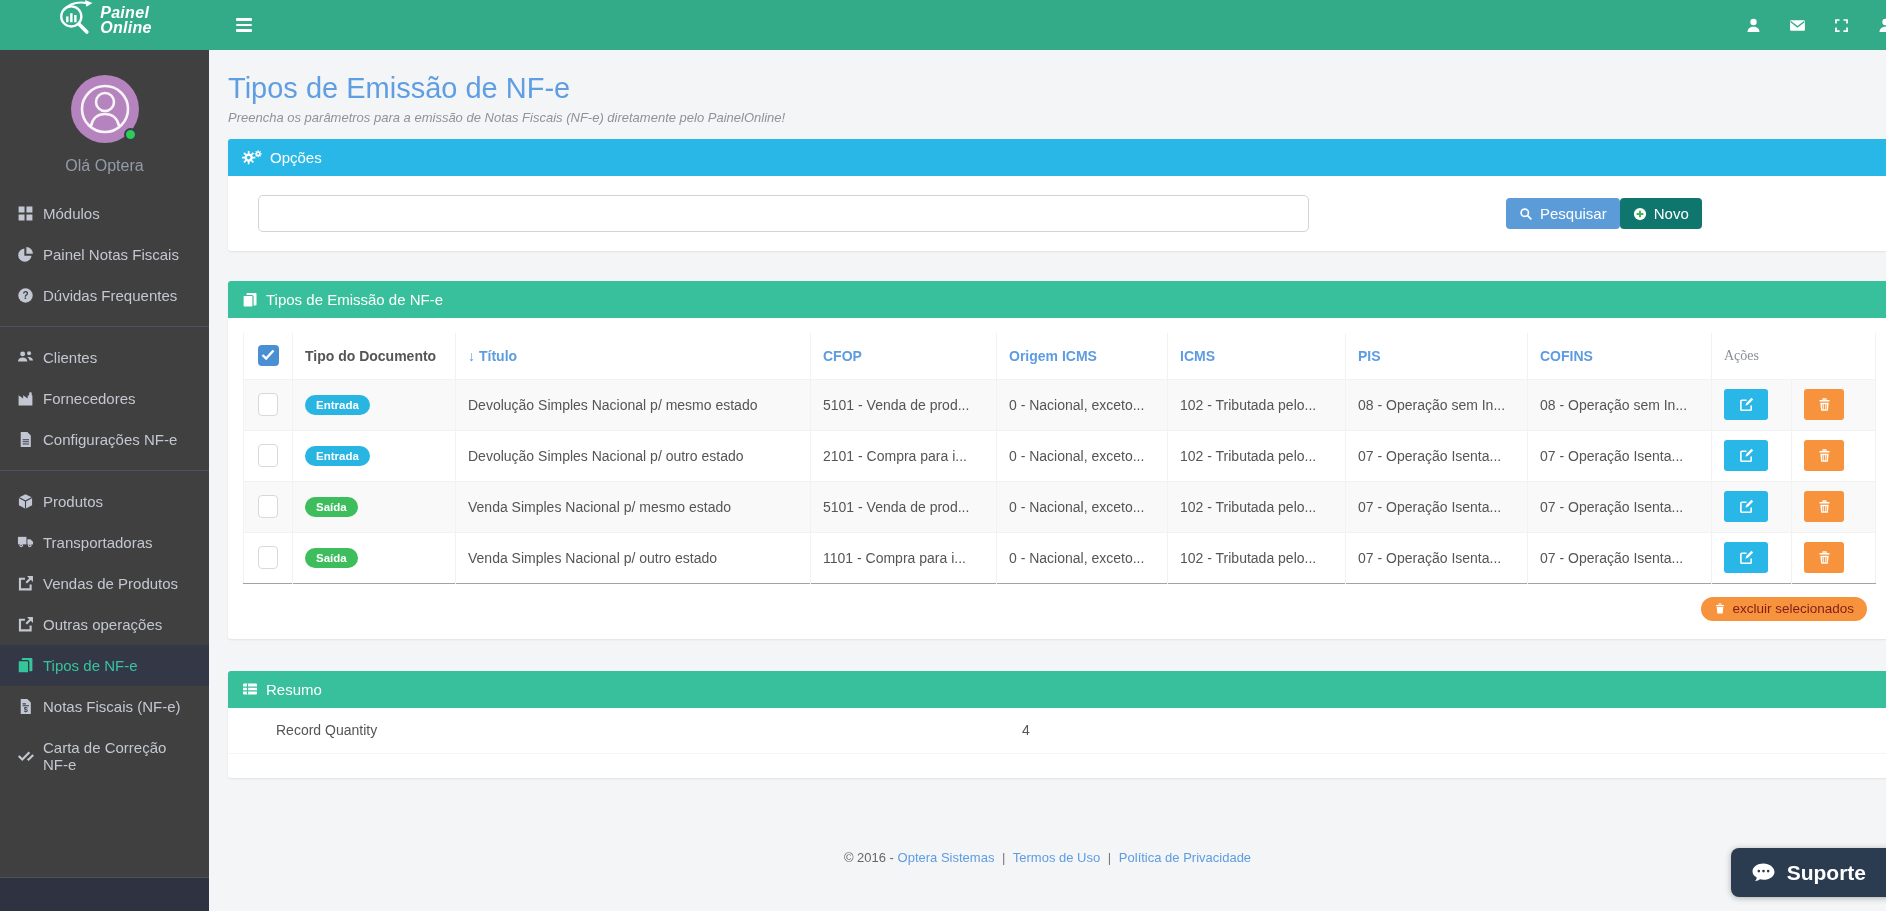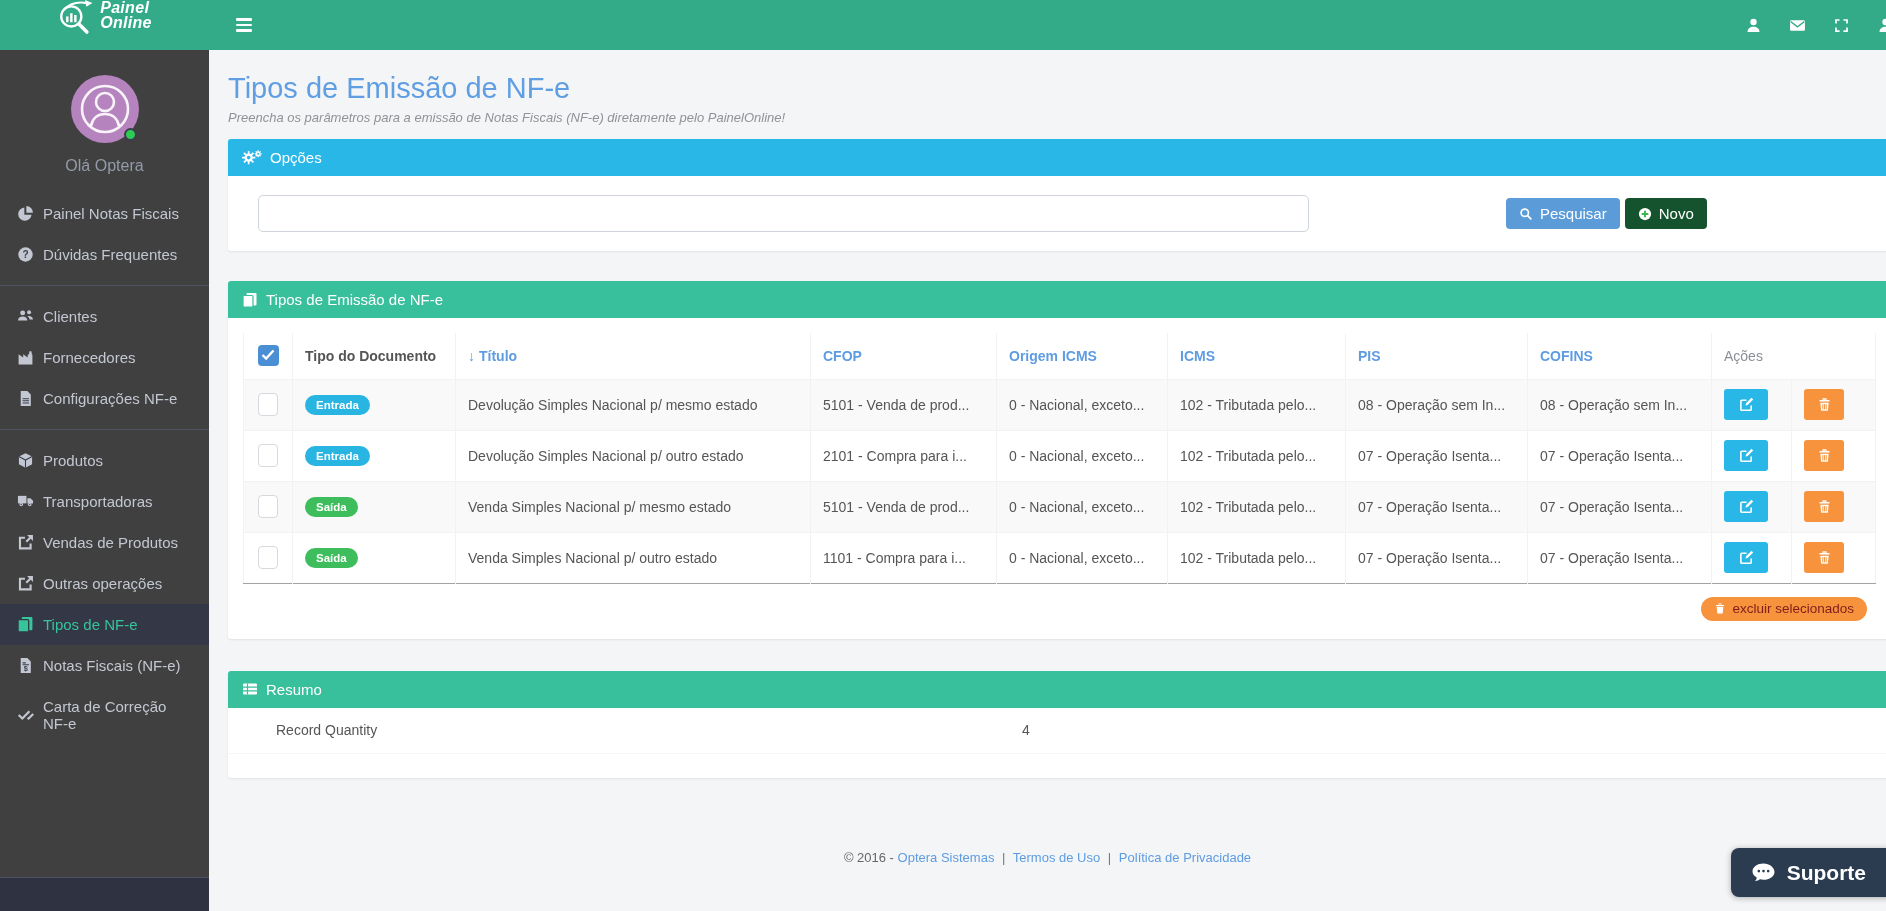--- a/index.html
+++ b/index.html
@@ -3,21 +3,21 @@
 <meta charset="utf-8">
 <style>
   * { margin:0; padding:0; box-sizing:border-box; }
   html,body { width:1886px; height:911px; overflow:hidden; }
   body {
     font-family:"Liberation Sans","DejaVu Sans",sans-serif;
     background:#f4f5f7; position:relative; color:#555;
   }
   
   .topbar { position:absolute; top:0; left:0; width:1886px; height:50px; background:#33ab88; z-index:30; display:flex; }
-  .brand { width:209px; height:40px; display:flex; justify-content:center; gap:7px; }
+  .brand { width:209px; height:40px; display:flex; align-items:center; justify-content:center; gap:7px; }
   .brand-text { color:#fff; font-weight:bold; font-style:italic; font-size:16px; line-height:15px; letter-spacing:.3px; }
   .topbar-main { flex:1; display:flex; align-items:center; }
   .hamburger { margin-left:15px; width:40px; height:50px; display:flex; flex-direction:column; justify-content:center; align-items:center; gap:3px; cursor:pointer; }
   .hamburger span { display:block; width:16px; height:2.4px; background:#fff; border-radius:1px; }
   .topbar-icons { margin-left:auto; display:flex; align-items:center; gap:27px; margin-right:-8px; }
   .topbar-icons .tb-ico { width:17px; height:17px; display:block; }
   
   .sidebar { position:absolute; top:50px; left:0; bottom:0; width:209px; background:#404040; z-index:20; }
   .profile { padding-top:25px; text-align:center; }
   .avatar-wrap { position:relative; width:68px; height:68px; margin:0 auto; }
@@ -37,30 +37,30 @@
   .page-title { color:#5f9ee3; font-size:29px; font-weight:normal; }
   .page-subtitle { color:#8f9296; font-size:13px; font-style:italic; margin-top:5px; }
   .panel { width:1700px; margin-left:19px; background:#fff; border-radius:3px; box-shadow:0 1px 2px rgba(0,0,0,.08); }
   .panel-heading { height:37px; display:flex; align-items:center; gap:8px; padding:0 14px; color:#fff; font-size:15px; border-radius:3px 3px 0 0; }
   .ph-cyan { background:#29b7e8; }
   .ph-green { background:#38bf9b; }
   .h-ico { width:20px; height:16px; display:block; }
   
   .options-body { display:flex; align-items:center; padding:19px 15px; }
   .search-input { margin-left:15px; width:1051px; height:37px; border:1px solid #cfd4da; border-radius:5px; padding:0 10px; font-size:14px; font-family:inherit; background:#fff; outline:none; }
-  .opt-buttons { display:flex; gap:5px; margin-left:197px; }
+  .opt-buttons { display:flex; margin-left:197px; }
   .btn { display:inline-flex; align-items:center; gap:7px; border:none; border-radius:4px; height:31px; padding:0 13px; font-size:15px; color:#fff; font-family:inherit; cursor:pointer; }
   .btn-search { background:#5a9bd8; }
-  .btn-new { background:#14532d; }
+  .btn-new { background:#0f766e; }
   .btn .b-ico { width:14px; height:14px; display:block; }
   
   .records-body { padding:15px 15px 18px 15px; }
   table.records { width:1632px; table-layout:fixed; border-collapse:collapse; border-left:1px solid #f0f2f4; border-right:1px solid #f0f2f4; border-bottom:1px solid #a3a3a3; }
   table.records th, table.records td { border-right:1px solid #f0f2f4; font-size:14px; text-align:left; vertical-align:middle; padding:8px 12px; }
-  table.records th:last-child, table.records td:last-child { border-right:none; }
+  table.records th:last-child, table.records td:last-child { border-right:none;font-family:Liberation Serif, serif; }
   table.records thead th { height:46px; color:#555; font-weight:bold; border-bottom:1px solid #f0f2f4; }
   table.records thead th.sortable { color:#5e9ce2; cursor:pointer; }
   table.records thead th.plain-light { color:#8a8f96; font-weight:normal; }
   table.records tbody td { height:51px; color:#555; }
   table.records tbody tr:nth-child(odd) td { background:#f9f9f9; }
   table.records tbody tr + tr td { border-top:1px solid #f0f2f4; }
   .sort-arrow { margin-right:4px; }
   .cb-col { text-align:center !important; }
   .checkbox { display:inline-block; width:20px; height:23px; background:#fff; border:1px solid #d6dade; border-radius:4px; vertical-align:middle; cursor:pointer; }
   .checkbox.checked { width:21px; height:21px; background:#4a8fd3; border:none; position:relative; }
@@ -160,20 +160,26 @@
           <circle cx="34" cy="27" r="9" fill="none" stroke="rgba(255,255,255,.9)" stroke-width="2.6"></circle>
           <path d="M20 51c1.5-8 7-12 14-12s12.5 4 14 12" fill="none" stroke="rgba(255,255,255,.9)" stroke-width="2.6"></path>
         </svg>
       </div>
       <span class="status-dot"></span>
     </div>
     <div class="greeting">Olá Optera</div>
   </div>
 
   <nav class="nav">
+    <div class="nav-item">
+      <span class="s-ico"><svg viewBox="0 0 16 16" fill="currentColor">
+            <path d="M1.5 1.5h5.6v5.6H1.5zM8.9 1.5h5.6v5.6H8.9zM1.5 8.9h5.6v5.6H1.5zM8.9 8.9h5.6v5.6H8.9z"></path>
+          </svg></span>
+      <span>Módulos</span>
+    </div>
     <div class="nav-item">
       <span class="s-ico"><svg viewBox="0 0 16 16" fill="currentColor">
             <path d="M6.9 2.3A6.3 6.3 0 1 0 13.7 9.1H6.9z"></path>
             <path d="M8.8 1a6.3 6.3 0 0 1 6.2 6.2H8.8z"></path>
           </svg></span>
       <span>Painel Notas Fiscais</span>
     </div>
     <div class="nav-item">
       <span class="s-ico"><svg viewBox="0 0 16 16">
             <circle cx="8" cy="8" r="6.8" fill="currentColor"></circle>

